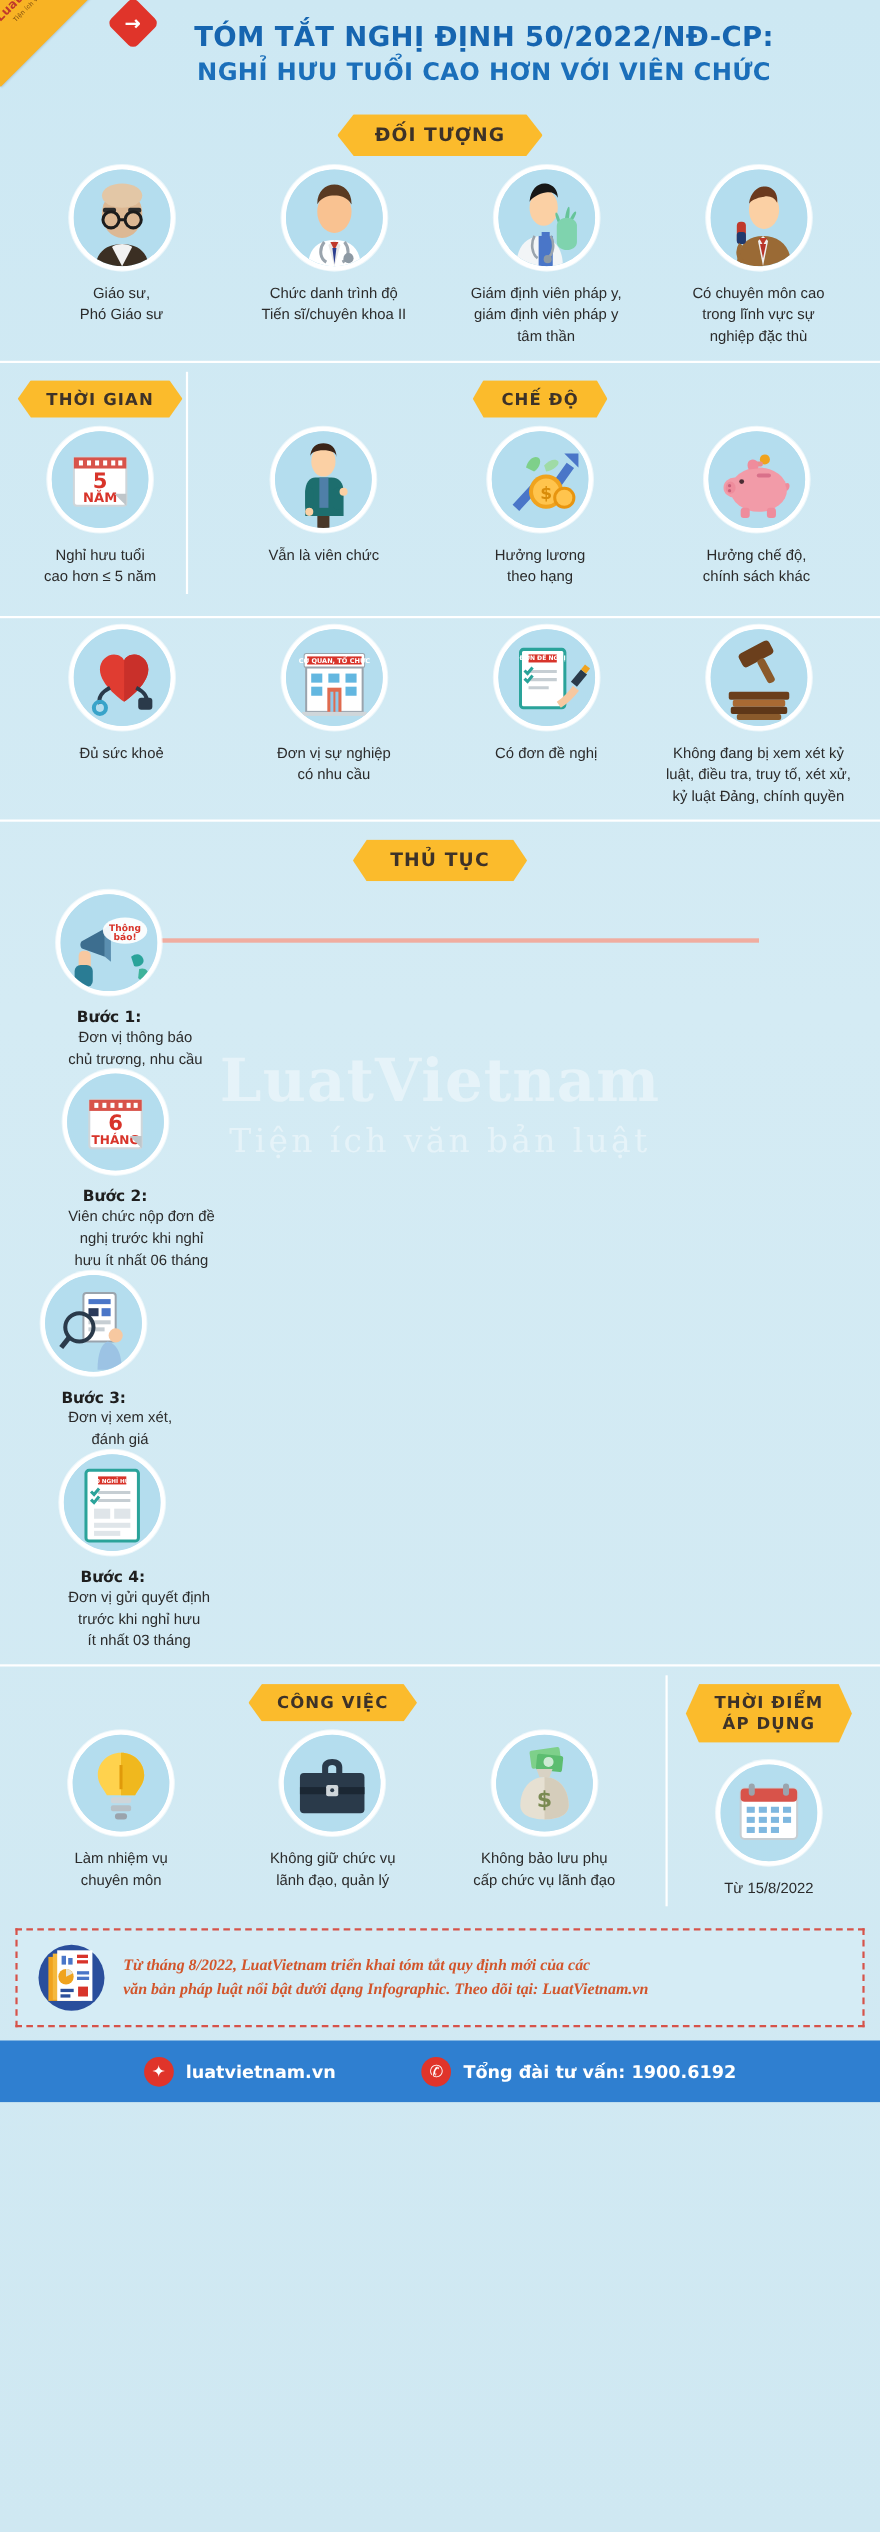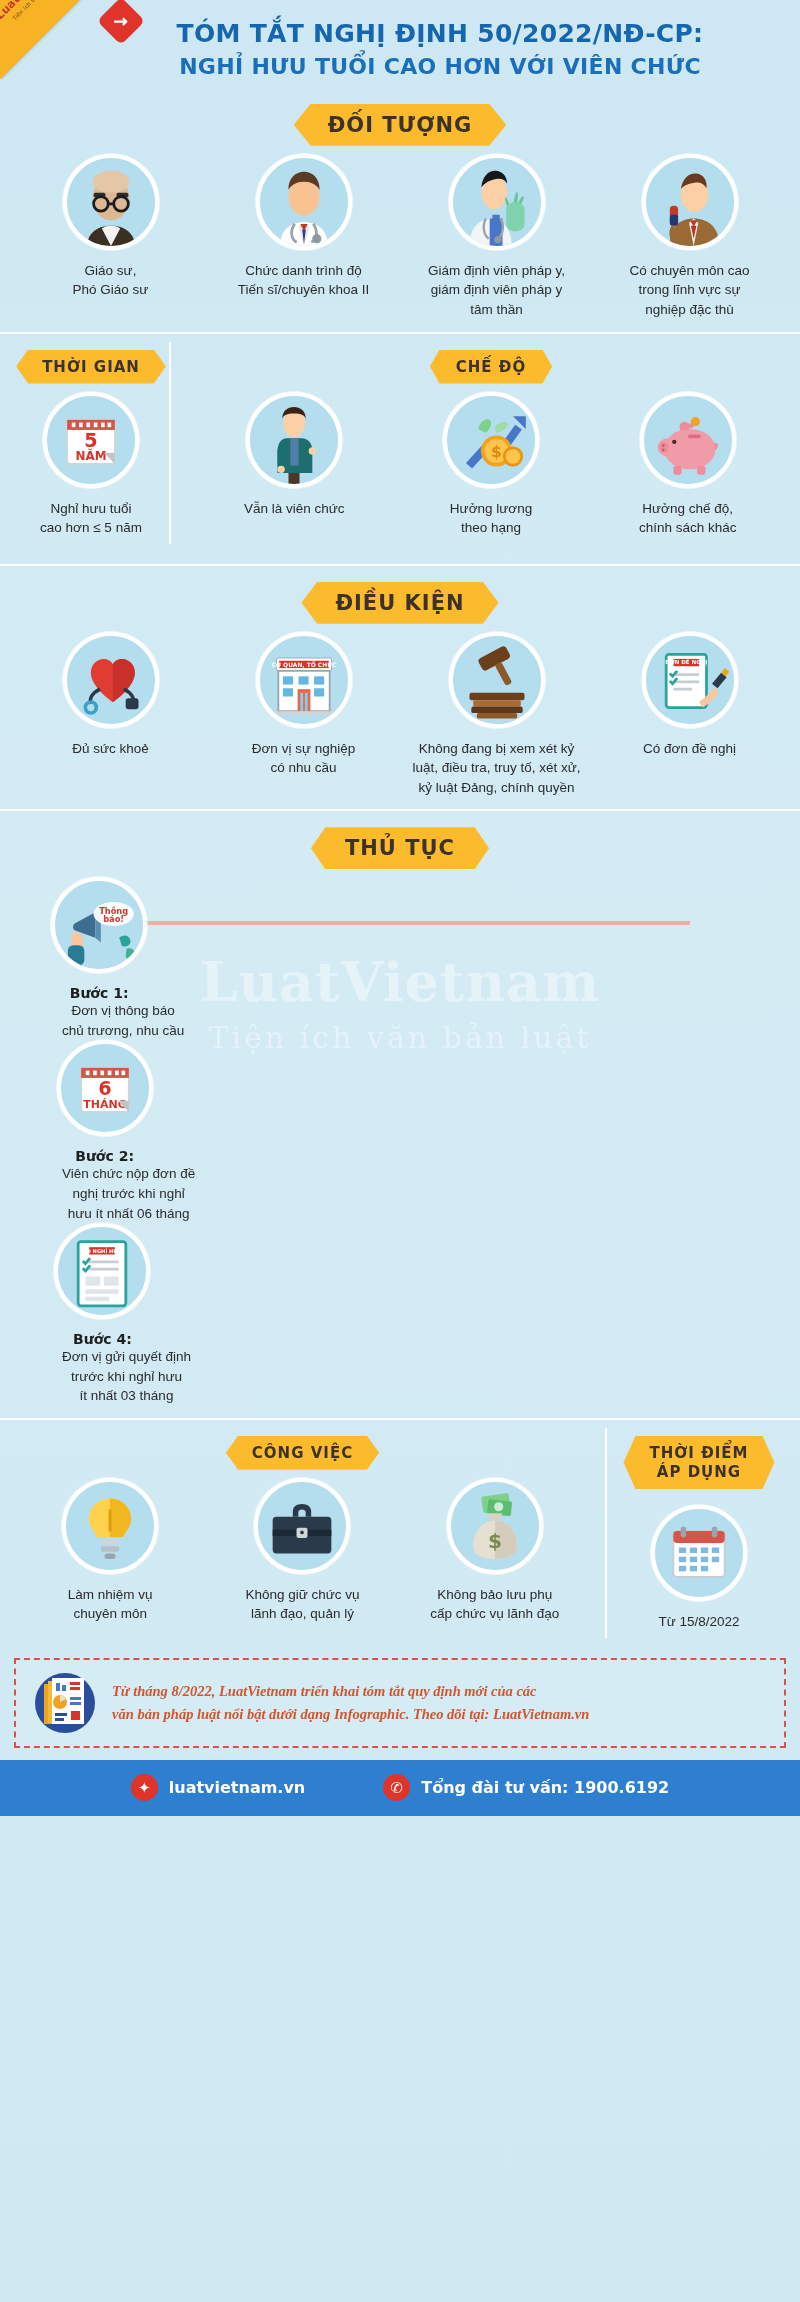--- a/index.html
+++ b/index.html
@@ -27,21 +27,21 @@
   
   .header{padding:18px 40px 6px 120px;text-align:center;}
   .h-l1{font-size:25px;font-weight:bold;color:#1665b0;letter-spacing:.3px;
         font-family:"DejaVu Sans",sans-serif;line-height:1.25;}
   .h-l2{font-size:22px;font-weight:bold;color:#1b6fba;letter-spacing:.3px;
         font-family:"DejaVu Sans",sans-serif;line-height:1.3;margin-top:4px;}
 
   
   .banner-wrap{display:flex;justify-content:center;margin:16px 0 8px;}
   .banner{position:relative;background:#fbbb2c;color:#3d3228;
-    font-family:"DejaVu Sans",sans-serif;font-weight:bold;font-size:21px;
+    font-family:"DejaVu Sans",sans-serif;font-weight:bold;font-size:17px;
     letter-spacing:1px;padding:9px 34px;text-align:center;
     clip-path:polygon(8% 0,92% 0,100% 50%,92% 100%,8% 100%,0 50%);}
   .banner.small{font-size:15px;padding:8px 26px;}
 
   
   .row{display:flex;justify-content:space-around;align-items:flex-start;padding:0 14px;}
   .cell{flex:1;display:flex;flex-direction:column;align-items:center;text-align:center;}
   .circ{width:96px;height:96px;border-radius:50%;background:#b4ddee;
     border:4px solid #ffffff;display:flex;align-items:center;justify-content:center;
     overflow:hidden;position:relative;box-shadow:0 0 0 1px rgba(255,255,255,.6);}
@@ -287,23 +287,20 @@
             <div class="cap" style="white-space:pre-line;">Hưởng chế độ,
 chính sách khác</div>
           </div>
         </div>
       </div>
     </div>
   </div>
 
   <div class="hr"></div>
 
-  <div class="banner-wrap">
-    <div class="banner">ĐIỀU KIỆN</div>
-  </div>
   <div class="row" style="margin-top:6px;">
     <div class="cell">
       <div class="circ">
         <svg width="96" height="96" viewBox="0 0 96 96">
           <circle cx="48" cy="48" r="48" fill="#b4ddee"></circle>
           <path d="M50 72S26 56 26 40c0-9 7-15 14-15 5 0 9 3 10 6 1-3 5-6 10-6 7 0 14 6 14 15 0 16-24 32-24 32z" fill="#e03c31"></path>
           <path d="M50 31c1-3 5-6 10-6 7 0 14 6 14 15 0 16-24 32-24 32z" fill="#c9302a"></path>
           <path d="M36 58c-8 4-12 10-10 16" stroke="#2a3a4a" stroke-width="4" fill="none"></path>
           <path d="M62 58c8 4 12 10 10 16" stroke="#2a3a4a" stroke-width="4" fill="none"></path>
           <circle cx="26" cy="78" r="6" fill="none" stroke="#38a3c9" stroke-width="4"></circle>
@@ -333,56 +330,56 @@
           <rect x="16" y="82" width="64" height="4" fill="#cfd6da"></rect>
         </svg>
       </div>
       <div class="cap" style="white-space:pre-line;">Đơn vị sự nghiệp
 có nhu cầu</div>
     </div>
     <div class="cell">
       <div class="circ">
         <svg width="96" height="96" viewBox="0 0 96 96">
           <circle cx="48" cy="48" r="48" fill="#b4ddee"></circle>
-          <g transform="rotate(-28 50 36)">
-            <rect x="34" y="16" width="34" height="15" rx="4" fill="#6b3f1c"></rect>
-            <rect x="48" y="30" width="8" height="26" rx="3" fill="#8a5a2b"></rect>
-          </g>
-          <rect x="18" y="62" width="60" height="8" rx="2" fill="#6b3f1c"></rect>
-          <rect x="22" y="70" width="52" height="7" rx="2" fill="#a96a33"></rect>
-          <rect x="20" y="77" width="56" height="7" rx="2" fill="#5e3718"></rect>
-          <rect x="26" y="84" width="44" height="6" rx="2" fill="#8a5a2b"></rect>
-        </svg>
-      </div>
-      <div class="cap" style="white-space:pre-line;max-width:210px;">Không đang bị xem xét kỷ
-luật, điều tra, truy tố, xét xử,
-kỷ luật Đảng, chính quyền</div>
-    </div>
-    <div class="cell">
-      <div class="circ">
-        <svg width="96" height="96" viewBox="0 0 96 96">
-          <circle cx="48" cy="48" r="48" fill="#b4ddee"></circle>
           <rect x="22" y="20" width="44" height="58" rx="3" fill="#ffffff" stroke="#2aa39a" stroke-width="3"></rect>
           <rect x="30" y="25" width="28" height="8" fill="#d8342a"></rect>
           <text x="44" y="31" font-size="6" fill="#ffffff" text-anchor="middle" font-weight="bold" font-family="DejaVu Sans">ĐƠN ĐỀ NGHỊ</text>
           <g stroke="#c6ced3" stroke-width="3">
               <line x1="30" y1="42" x2="58" y2="42"></line>
               <line x1="30" y1="50" x2="58" y2="50"></line>
               <line x1="30" y1="58" x2="50" y2="58"></line>
             </g>
           <g stroke="#2aa39a" stroke-width="3" fill="none">
               <path d="M26 41l3 3 5-6"></path>
               <path d="M26 49l3 3 5-6"></path>
             </g>
           <path d="M58 72c6-4 12-10 16-16l6 5c-5 7-12 13-18 17z" fill="#f7c8a0"></path>
           <path d="M72 52l10-12 6 5-10 12z" fill="#2a3a4a"></path>
           <path d="M82 40l4-5 5 4-4 5z" fill="#f0a31e"></path>
         </svg>
       </div>
       <div class="cap" style="white-space:pre-line;">Có đơn đề nghị</div>
+    </div>
+    <div class="cell">
+      <div class="circ">
+        <svg width="96" height="96" viewBox="0 0 96 96">
+          <circle cx="48" cy="48" r="48" fill="#b4ddee"></circle>
+          <g transform="rotate(-28 50 36)">
+            <rect x="34" y="16" width="34" height="15" rx="4" fill="#6b3f1c"></rect>
+            <rect x="48" y="30" width="8" height="26" rx="3" fill="#8a5a2b"></rect>
+          </g>
+          <rect x="18" y="62" width="60" height="8" rx="2" fill="#6b3f1c"></rect>
+          <rect x="22" y="70" width="52" height="7" rx="2" fill="#a96a33"></rect>
+          <rect x="20" y="77" width="56" height="7" rx="2" fill="#5e3718"></rect>
+          <rect x="26" y="84" width="44" height="6" rx="2" fill="#8a5a2b"></rect>
+        </svg>
+      </div>
+      <div class="cap" style="white-space:pre-line;max-width:210px;">Không đang bị xem xét kỷ
+luật, điều tra, truy tố, xét xử,
+kỷ luật Đảng, chính quyền</div>
     </div>
   </div>
 
   <div class="hr"></div>
 
   <div class="banner-wrap">
     <div class="banner">THỦ TỤC</div>
   </div>
   <div class="steps" style="margin-top:6px;">
     <div class="connector"></div>
@@ -422,20 +419,40 @@
               </g>
             <text x="48" y="56" font-size="21" font-weight="bold" fill="#d8342a" text-anchor="middle" font-family="DejaVu Sans">6</text>
             <text x="48" y="70" font-size="12" font-weight="bold" fill="#d8342a" text-anchor="middle" font-family="DejaVu Sans">THÁNG</text>
             <path d="M62 62h12v12z" fill="#bfc6ca"></path>
           </svg>
         </div>
         <div class="step-title">Bước 2:</div>
         <div class="step-cap" style="white-space:pre-line;">Viên chức nộp đơn đề
 nghị trước khi nghỉ
 hưu ít nhất 06 tháng</div>
+      </div>
+      <div class="cell">
+        <div class="circ">
+          <svg width="96" height="96" viewBox="0 0 96 96">
+            <circle cx="48" cy="48" r="48" fill="#b4ddee"></circle>
+            <rect x="38" y="18" width="32" height="48" rx="3" fill="#ffffff" stroke="#9aa4ad" stroke-width="2"></rect>
+            <rect x="43" y="24" width="22" height="5" fill="#4a76c8"></rect>
+            <rect x="43" y="33" width="10" height="8" fill="#2a3a5a"></rect>
+            <rect x="56" y="33" width="9" height="8" fill="#4a76c8"></rect>
+            <rect x="43" y="45" width="22" height="4" fill="#c6ced3"></rect>
+            <rect x="43" y="52" width="16" height="4" fill="#c6ced3"></rect>
+            <circle cx="34" cy="52" r="14" fill="none" stroke="#2a3a4a" stroke-width="4"></circle>
+            <line x1="24" y1="62" x2="16" y2="72" stroke="#2a3a4a" stroke-width="5"></line>
+            <path d="M62 66c8 2 14 10 14 28H52c0-16 4-26 10-28z" fill="#9cc3e4"></path>
+            <circle cx="70" cy="60" r="7" fill="#f7c8a0"></circle>
+          </svg>
+        </div>
+        <div class="step-title">Bước 3:</div>
+        <div class="step-cap" style="white-space:pre-line;">Đơn vị xem xét,
+đánh giá</div>
       </div>
       <div class="cell">
         <div class="circ">
           <svg width="96" height="96" viewBox="0 0 96 96">
             <circle cx="48" cy="48" r="48" fill="#b4ddee"></circle>
             <rect x="22" y="16" width="52" height="70" rx="3" fill="#ffffff" stroke="#2aa39a" stroke-width="3"></rect>
             <rect x="34" y="22" width="28" height="8" fill="#d8342a"></rect>
             <text x="48" y="28.5" font-size="5.6" fill="#ffffff" text-anchor="middle" font-weight="bold" font-family="DejaVu Sans">QĐ NGHỈ HƯU</text>
             <g stroke="#c6ced3" stroke-width="3">
                 <line x1="34" y1="38" x2="66" y2="38"></line>

